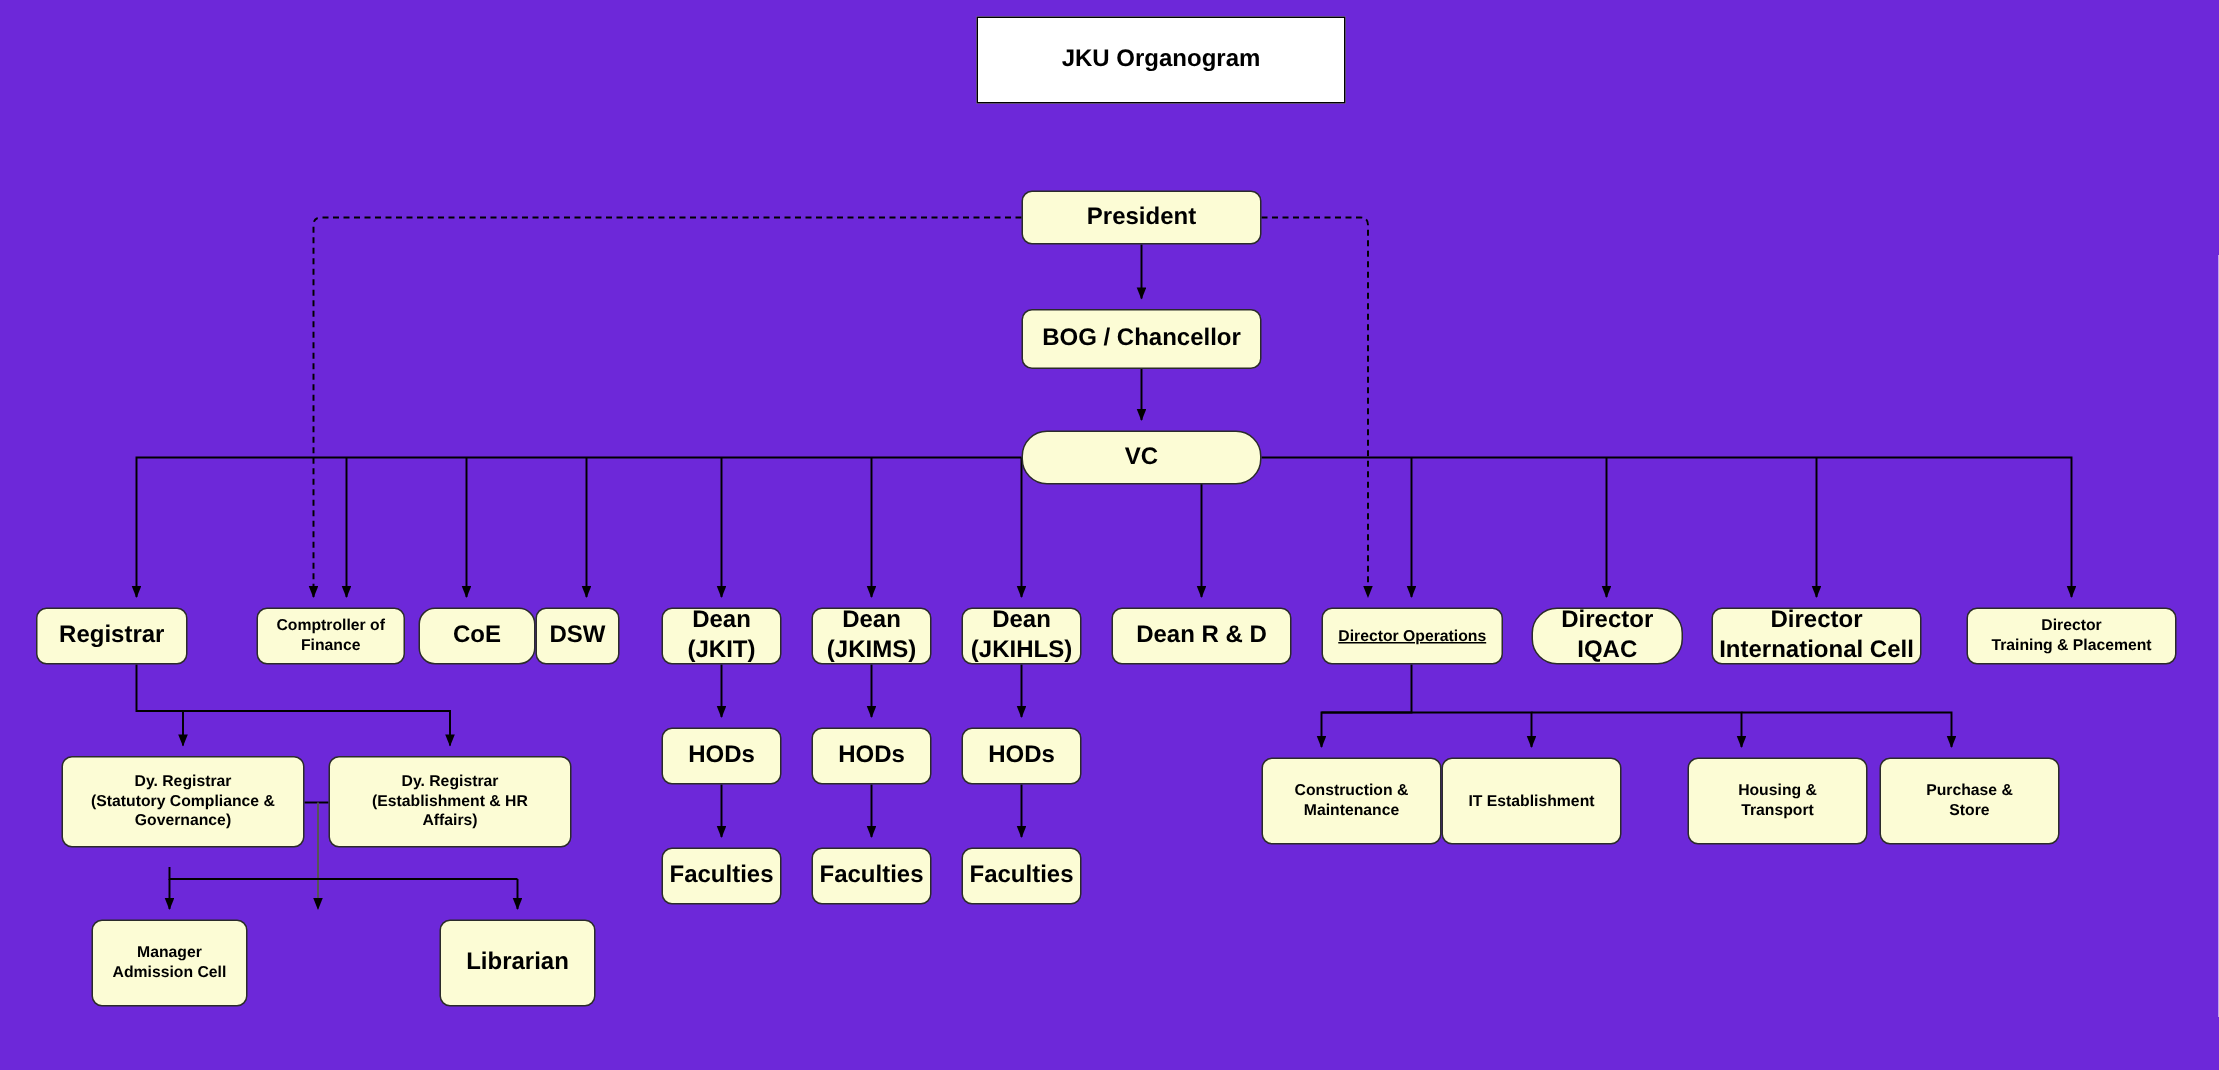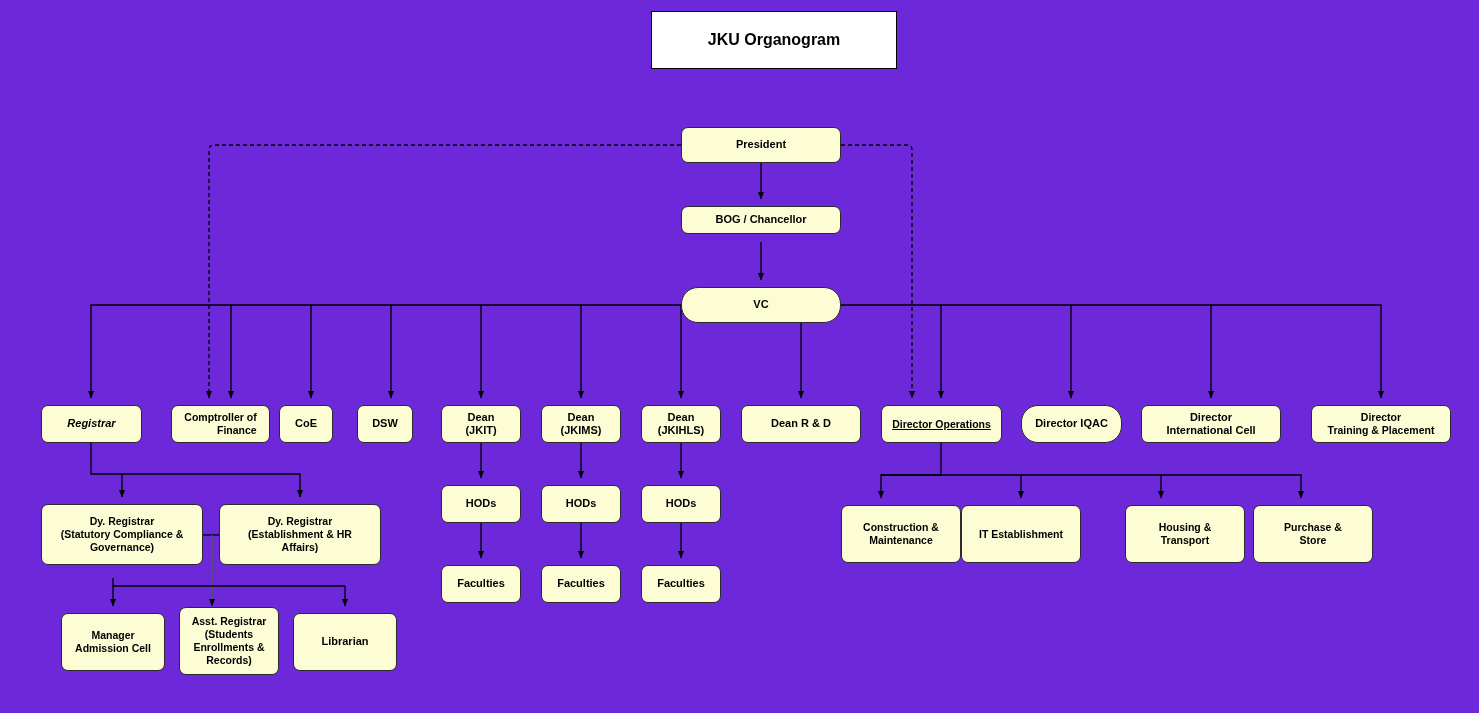--- a/index.html
+++ b/index.html
@@ -31,21 +31,21 @@
     box-sizing: border-box;
     background: #fcfcd5;
     border: 1px solid #2b2b2b;
     border-radius: 7px;
     display: flex;
     align-items: center;
     justify-content: center;
     text-align: center;
     font-family: "Liberation Sans", sans-serif;
     font-weight: bold;
-    font-size: 11px;
+    font-size: 16px;
     line-height: 1.22;
     color: #000000;
     padding: 2px 4px;
     white-space: pre-line;
   }
   .node.title-node {
     background: #ffffff;
     border: 1px solid #000000;
     border-radius: 0;
     font-size: 16px;
@@ -117,30 +117,30 @@
     <g stroke="#000000" stroke-width="1.3" fill="none" stroke-dasharray="4,3">
       <path d="M681,145 L214,145 Q209,145 209,150 L209,398" marker-end="url(#arrowd)"></path>
       <path d="M841,145 L907,145 Q912,145 912,150 L912,398" marker-end="url(#arrowd)"></path>
     </g>
   </svg>
 
   <div class="node title-node" style="left:651px; top:11px; width:246px; height:58px;">JKU Organogram</div>
 
   <div class="node" style="left:681px; top:127px; width:160px; height:36px;">President</div>
 
-  <div class="node" style="left:681px; top:206px; width:160px; height:28px;">BOG / Chancellor</div>
+  <div class="node" style="left:681px; top:206px; width:160px; height:40px;">BOG / Chancellor</div>
 
   <div class="node" style="left:681px; top:287px; width:160px; height:36px;border-radius:17px;">VC</div>
 
-  <div class="node" style="left:41px; top:405px; width:101px; height:38px;font-style:italic;">Registrar</div>
-
-  <div class="node small-text" style="left:171px; top:405px; width:99px; height:38px;text-align:right;">Comptroller of
+  <div class="node" style="left:24px; top:405px; width:101px; height:38px;">Registrar</div>
+
+  <div class="node small-text" style="left:171px; top:405px; width:99px; height:38px;">Comptroller of
 Finance</div>
 
-  <div class="node" style="left:279px; top:405px; width:54px; height:38px;">CoE</div>
+  <div class="node" style="left:279px; top:405px; width:78px; height:38px;border-radius:11px;">CoE</div>
 
   <div class="node" style="left:357px; top:405px; width:56px; height:38px;">DSW</div>
 
   <div class="node" style="left:441px; top:405px; width:80px; height:38px;">Dean
 (JKIT)</div>
 
   <div class="node" style="left:541px; top:405px; width:80px; height:38px;">Dean
 (JKIMS)</div>
 
   <div class="node" style="left:641px; top:405px; width:80px; height:38px;">Dean
@@ -179,24 +179,20 @@
 
   <div class="node small-text" style="left:1101px; top:505px; width:120px; height:58px;margin-left:24px;">Housing &amp;
 Transport</div>
 
   <div class="node small-text" style="left:1241px; top:505px; width:120px; height:58px;margin-left:12px;">Purchase &amp;
 Store</div>
 
   <div class="node small-text" style="left:61px; top:613px; width:104px; height:58px;">Manager
 Admission Cell</div>
 
-  <div class="node small-text" style="left:179px; top:607px; width:100px; height:68px;">Asst. Registrar
-(Students
-Enrollments &amp;
-Records)</div>
 
   <div class="node" style="left:293px; top:613px; width:104px; height:58px;">Librarian</div>
 
   <div class="node" style="left:441px; top:565px; width:80px; height:38px;">Faculties</div>
 
   <div class="node" style="left:541px; top:565px; width:80px; height:38px;">Faculties</div>
 
   <div class="node" style="left:641px; top:565px; width:80px; height:38px;">Faculties</div>
 
 </div>

